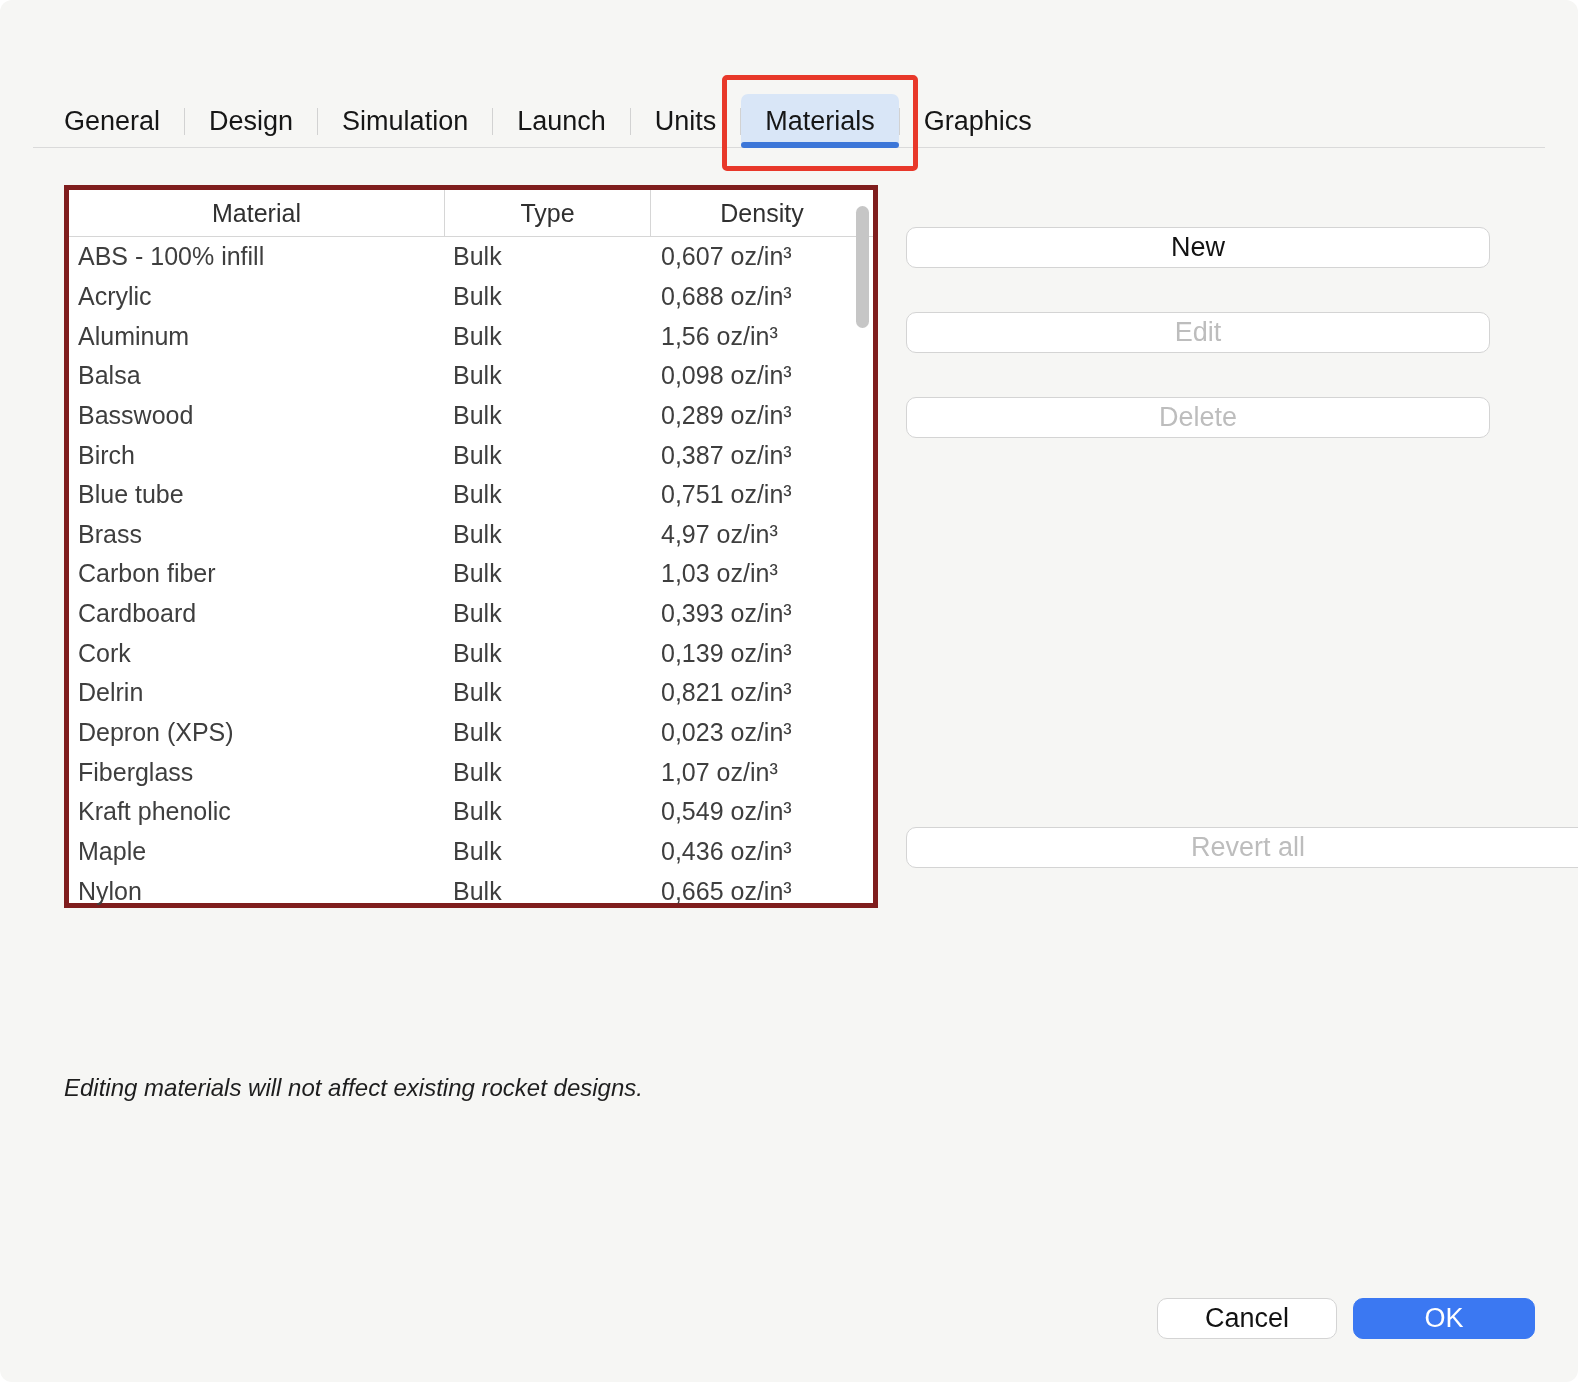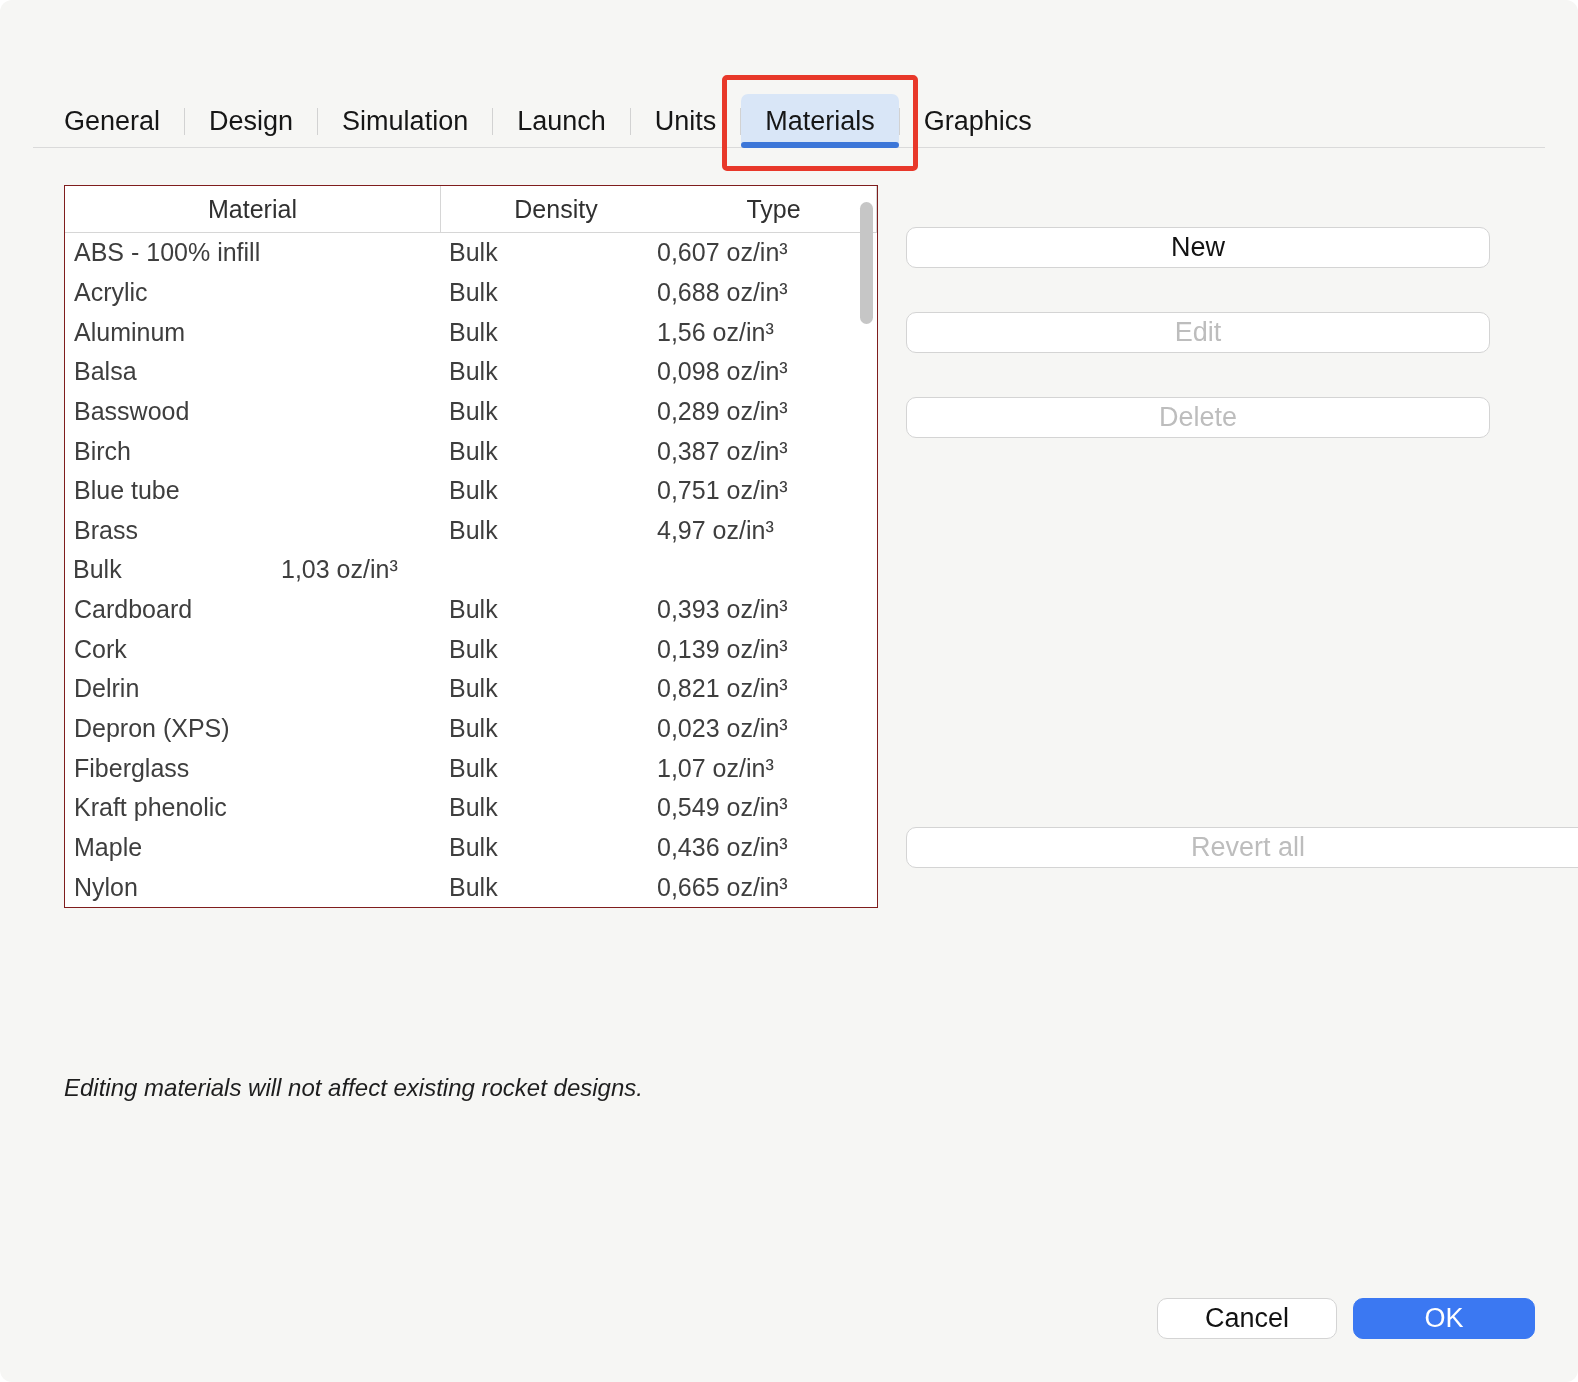--- a/index.html
+++ b/index.html
@@ -64,21 +64,21 @@
     border:5px solid var(--annotation-red, #e8382a);
     border-radius:5px;
     pointer-events:none;
     z-index:6;
   }
 
   
   .mat-table{
     position:absolute; left:64px; top:185px; width:814px; height:723px;
     background:#ffffff;
-    border:1px solid #7f1d1d;
+    border:5px solid #7f1d1d;
   }
   .mat-head{
     display:flex; height:47px; border-bottom:1px solid #d6d6d6;
   }
   .th{
     display:flex; align-items:center; justify-content:center;
     font-size:25px; color:#303030;
   }
   .th-material{ width:376px; border-right:1px solid #d6d6d6; }
   .th-type{ width:206px; border-right:1px solid #d6d6d6; }
@@ -147,22 +147,22 @@
       <div class="tab-divider"></div>
       <div class="tab active">Materials<div class="annotation"></div></div>
       <div class="tab-divider"></div>
       <div class="tab">Graphics</div>
     </div>
   <div class="tabbar-rule"></div>
 
   <div class="mat-table">
     <div class="mat-head">
       <div class="th th-material">Material</div>
+      <div class="th th-type">Type</div>
       <div class="th th-density">Density</div>
-      <div class="th th-type">Type</div>
     </div>
     <div class="mat-body">
         <div class="tr">
           <div class="td td-material">ABS - 100% infill</div>
           <div class="td td-type">Bulk</div>
           <div class="td td-density">0,607 oz/in³</div>
         </div>
         <div class="tr">
           <div class="td td-material">Acrylic</div>
           <div class="td td-type">Bulk</div>
@@ -192,20 +192,21 @@
           <div class="td td-material">Blue tube</div>
           <div class="td td-type">Bulk</div>
           <div class="td td-density">0,751 oz/in³</div>
         </div>
         <div class="tr">
           <div class="td td-material">Brass</div>
           <div class="td td-type">Bulk</div>
           <div class="td td-density">4,97 oz/in³</div>
         </div>
         <div class="tr">
+          <div class="td td-material">Carbon fiber</div>
           <div class="td td-type">Bulk</div>
           <div class="td td-density">1,03 oz/in³</div>
         </div>
         <div class="tr">
           <div class="td td-material">Cardboard</div>
           <div class="td td-type">Bulk</div>
           <div class="td td-density">0,393 oz/in³</div>
         </div>
         <div class="tr">
           <div class="td td-material">Cork</div>

